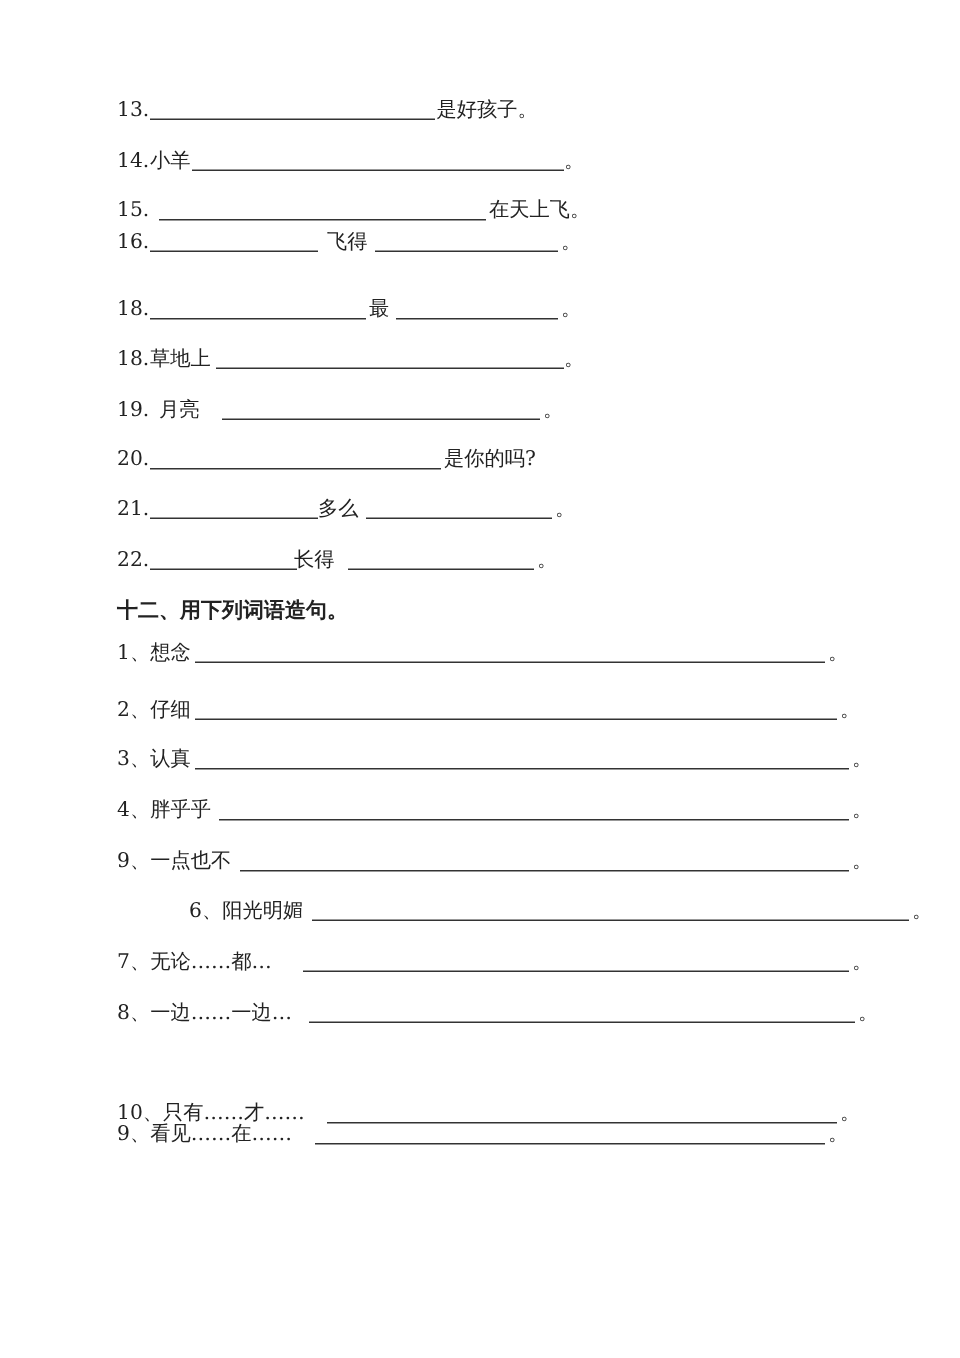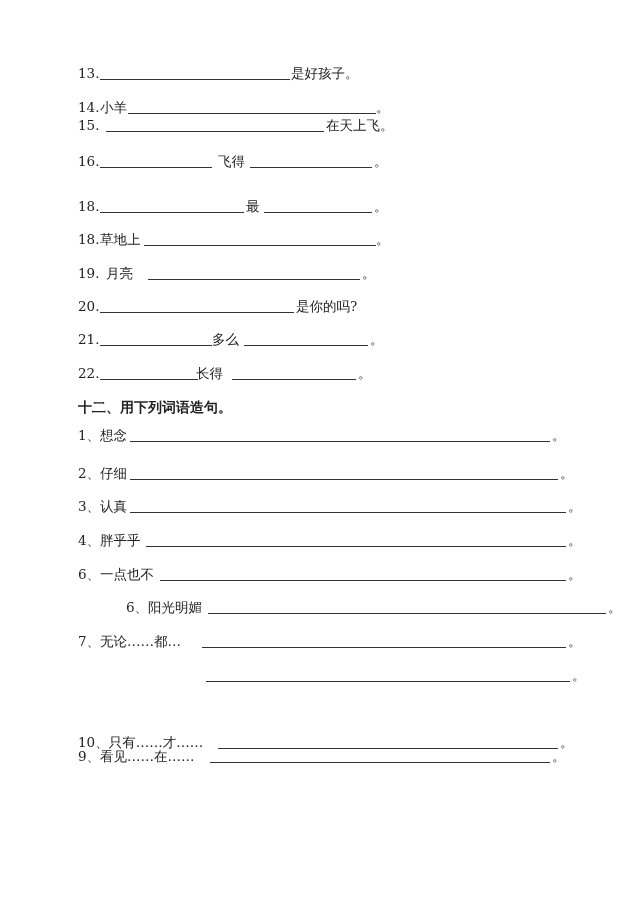--- a/index.html
+++ b/index.html
@@ -21,21 +21,21 @@
     <span style="left:213px">是好孩子。</span>
   </div>
 
   <div class="row" style="top:96px;width:400px;">
     <span style="left:0">14.</span>
     <span style="left:22px">小羊</span>
     <div class="blank" style="left:50px;width:248px;"></div>
     <span style="left:298px">。</span>
   </div>
 
-  <div class="row" style="top:114px;width:400px;">
+  <div class="row" style="top:129px;width:400px;">
     <span style="left:0">15.</span>
     <div class="blank" style="left:28px;width:218px;"></div>
     <span style="left:248px">在天上飞。</span>
   </div>
 
   <div class="row" style="top:150px;width:400px;">
     <span style="left:0">16.</span>
     <div class="blank" style="left:22px;width:112px;"></div>
     <span style="left:140px">飞得</span>
     <div class="blank" style="left:172px;width:122px;"></div>
@@ -108,38 +108,39 @@
     <span style="left:490px">。</span>
   </div>
 
   <div class="row" style="top:529px;width:520px;">
     <span style="left:0">4、胖乎乎</span>
     <div class="blank" style="left:68px;width:420px;"></div>
     <span style="left:490px">。</span>
   </div>
 
   <div class="row" style="top:563px;width:520px;">
-    <span style="left:0">6、一点也不</span>
+    <span style="left:0">9、一点也不</span>
     <div class="blank" style="left:82px;width:406px;"></div>
     <span style="left:490px">。</span>
   </div>
 
   <div class="row" style="top:596px;width:520px;margin-left:48px;">
     <span style="left:0">6、阳光明媚</span>
     <div class="blank" style="left:82px;width:398px;"></div>
     <span style="left:482px">。</span>
   </div>
 
   <div class="row" style="top:630px;width:520px;">
     <span style="left:0">7、无论……都…</span>
     <div class="blank" style="left:124px;width:364px;"></div>
     <span style="left:490px">。</span>
   </div>
 
   <div class="row" style="top:664px;width:520px;">
+    <span style="left:0">8、一边……一边…</span>
     <div class="blank" style="left:128px;width:364px;"></div>
     <span style="left:494px">。</span>
   </div>
 
   <div class="row" style="top:697px;width:520px;margin-top:48px;">
     <span style="left:0">9、看见……在……</span>
     <div class="blank" style="left:132px;width:340px;"></div>
     <span style="left:474px">。</span>
   </div>
 

